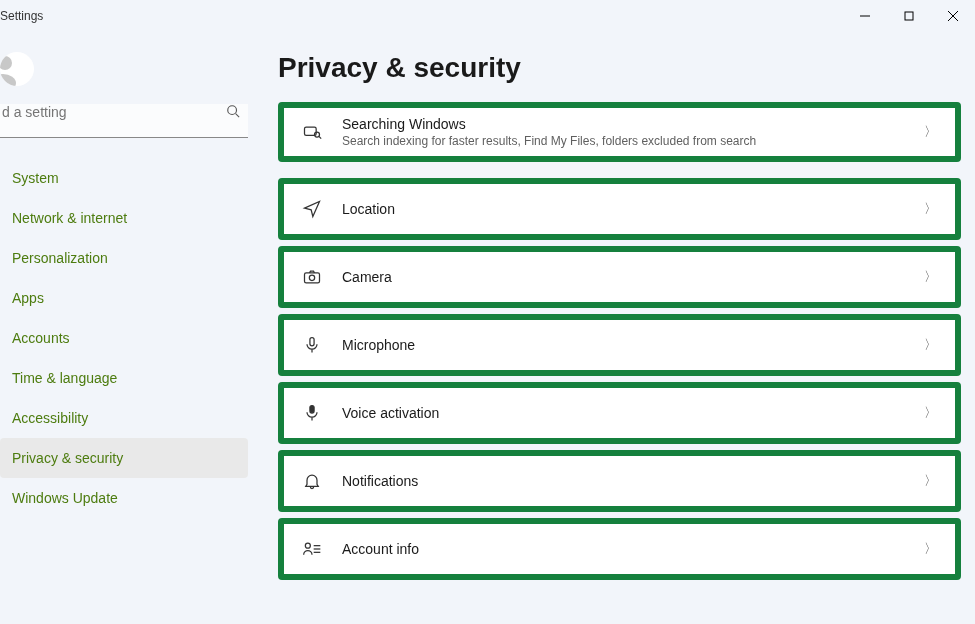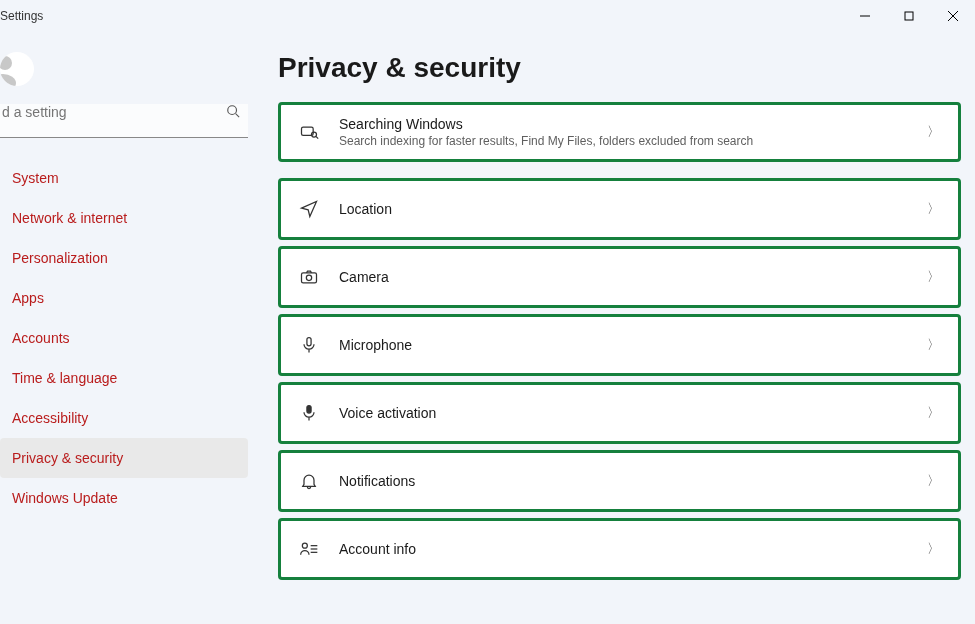--- a/index.html
+++ b/index.html
@@ -70,39 +70,39 @@
     background: transparent;
     font-size: 14px; color: #555;
   }
   .search .icon { font-size: 14px; color: #555; }
   .nav { }
   .nav-item {
     height: 40px;
     display: flex; align-items: center;
     padding-left: 12px;
     font-size: 14px;
-    color: #b91c1c;
+    color: #4d7c0f;
     border-radius: 4px;
   }
   .nav-item.sel {
     background: #e9e9e9;
   }
   .main {
     flex: 1;
     padding: 20px 14px 0 30px;
     overflow-y: auto;
   }
   .page-title {
     font-size: 28px;
     font-weight: 600;
     margin-bottom: 18px;
   }
   .card {
     background: #fff;
-    border: 3px solid #15803d;
+    border: 6px solid #15803d;
     border-radius: 4px;
     height: 62px;
     display: flex;
     align-items: center;
     padding: 0 18px;
     margin-bottom: 6px;
   }
   .card.first { height: 60px; margin-bottom: 16px; }
   .card .lead {
     width: 40px;

